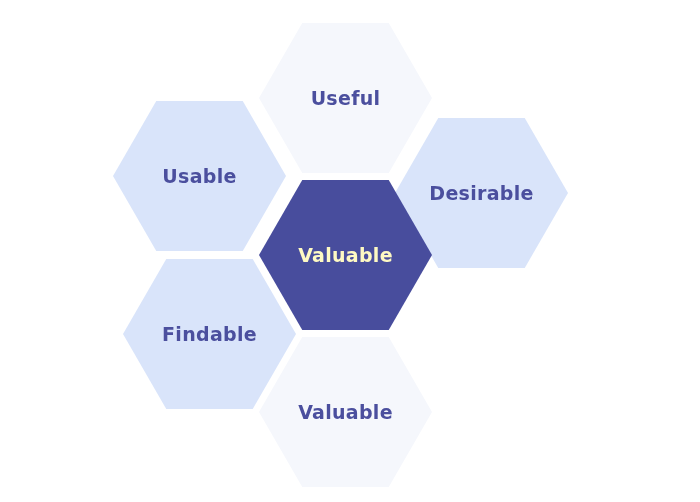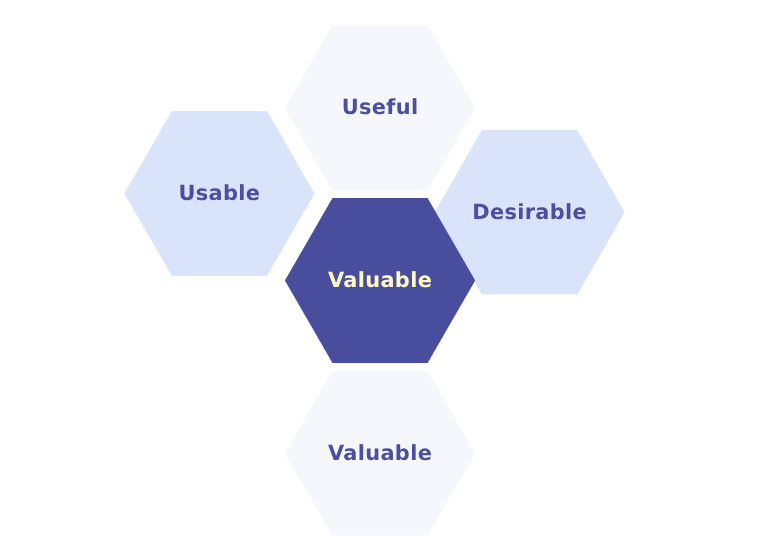--- a/index.html
+++ b/index.html
@@ -42,16 +42,19 @@
     </div>
     <div class="hex light" style="left: 113px; top: 101px;">
       <span class="hex-label">Usable</span>
     </div>
     <div class="hex light" style="left: 395px; top: 118px;">
       <span class="hex-label">Desirable</span>
     </div>
     <div class="hex dark" style="left: 259px; top: 180px;">
       <span class="hex-label">Valuable</span>
     </div>
+    <div class="hex light" style="left: 123px; top: 259px;">
+      <span class="hex-label">Findable</span>
+    </div>
     <div class="hex pale" style="left: 259px; top: 337px;">
       <span class="hex-label">Valuable</span>
     </div>
   </div>
 
 </body></html>

